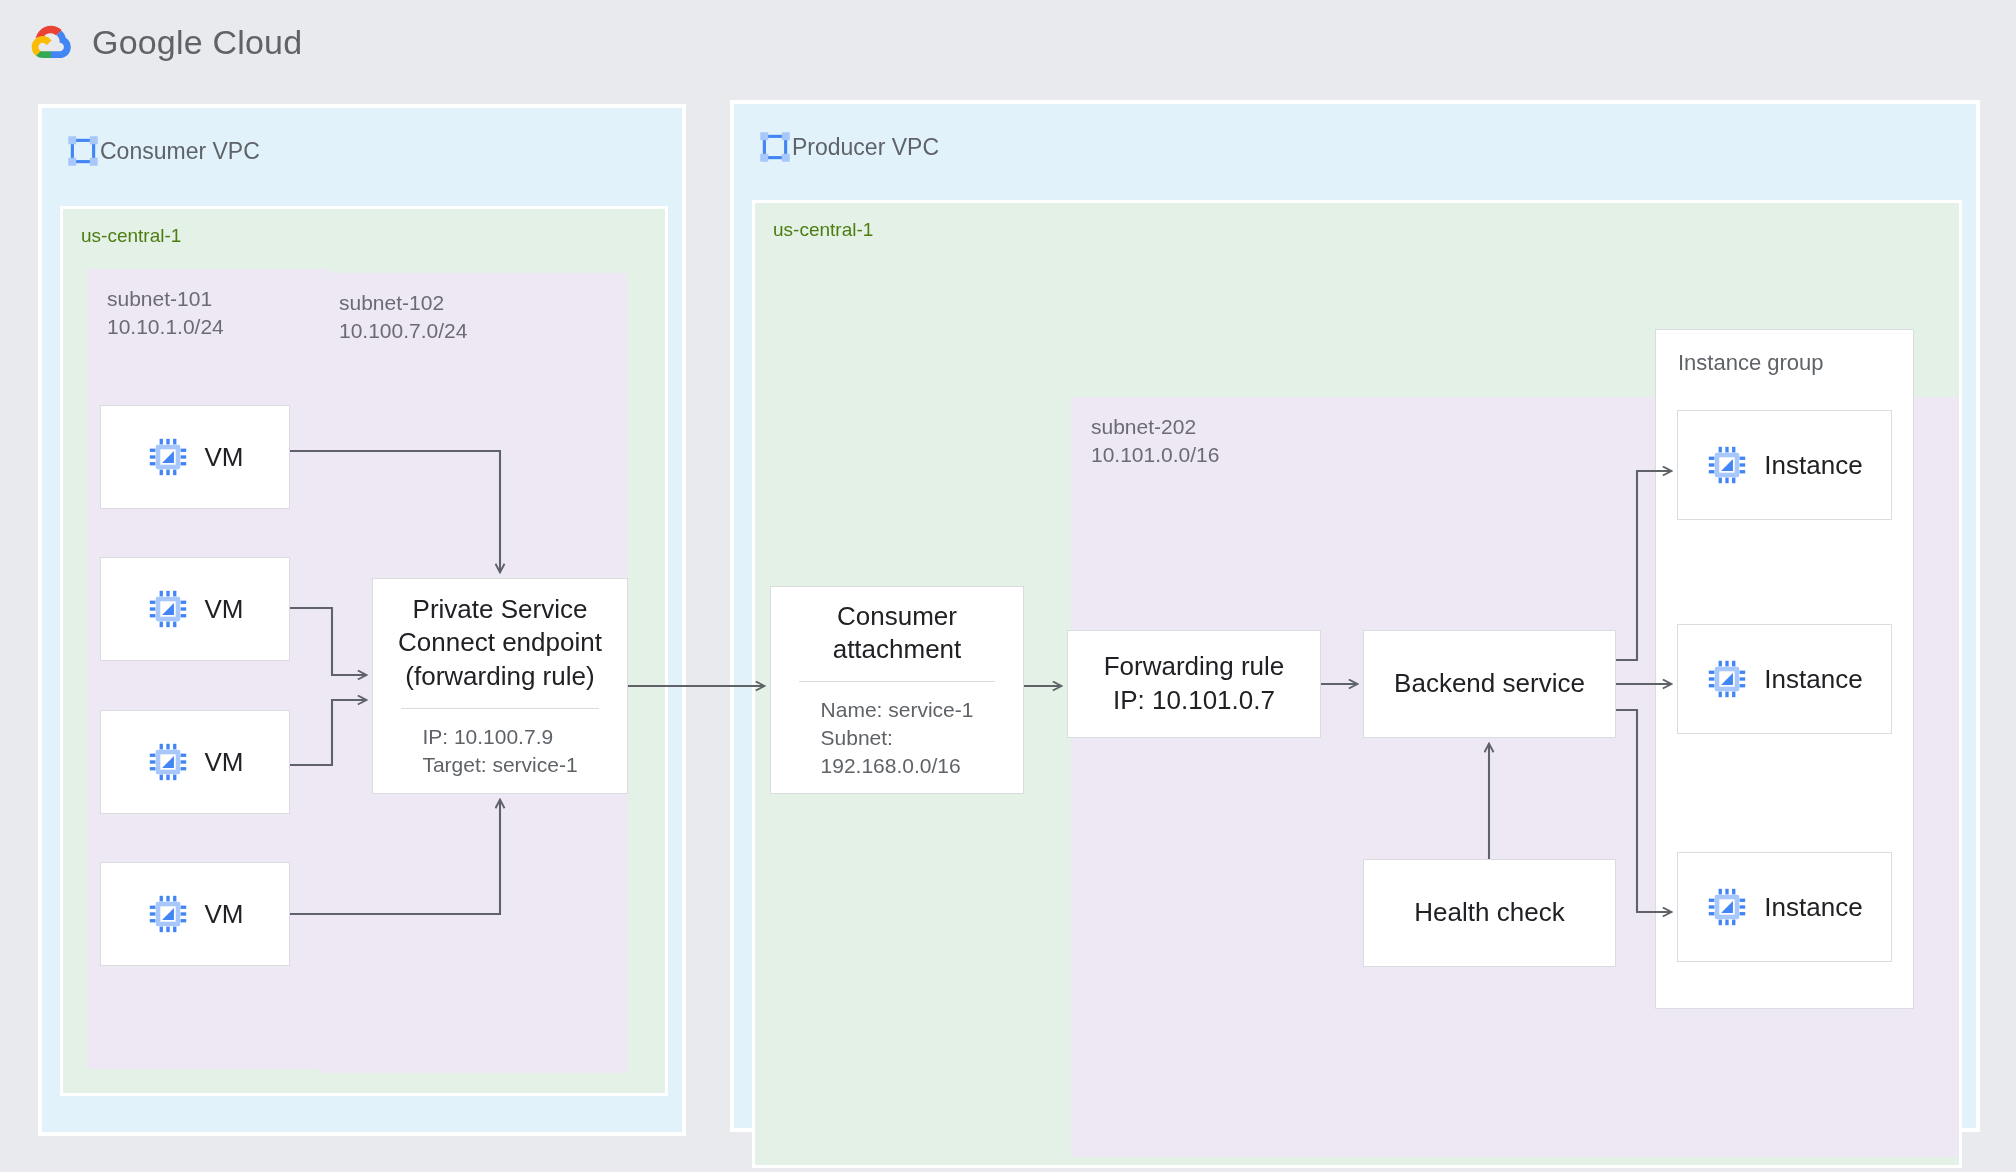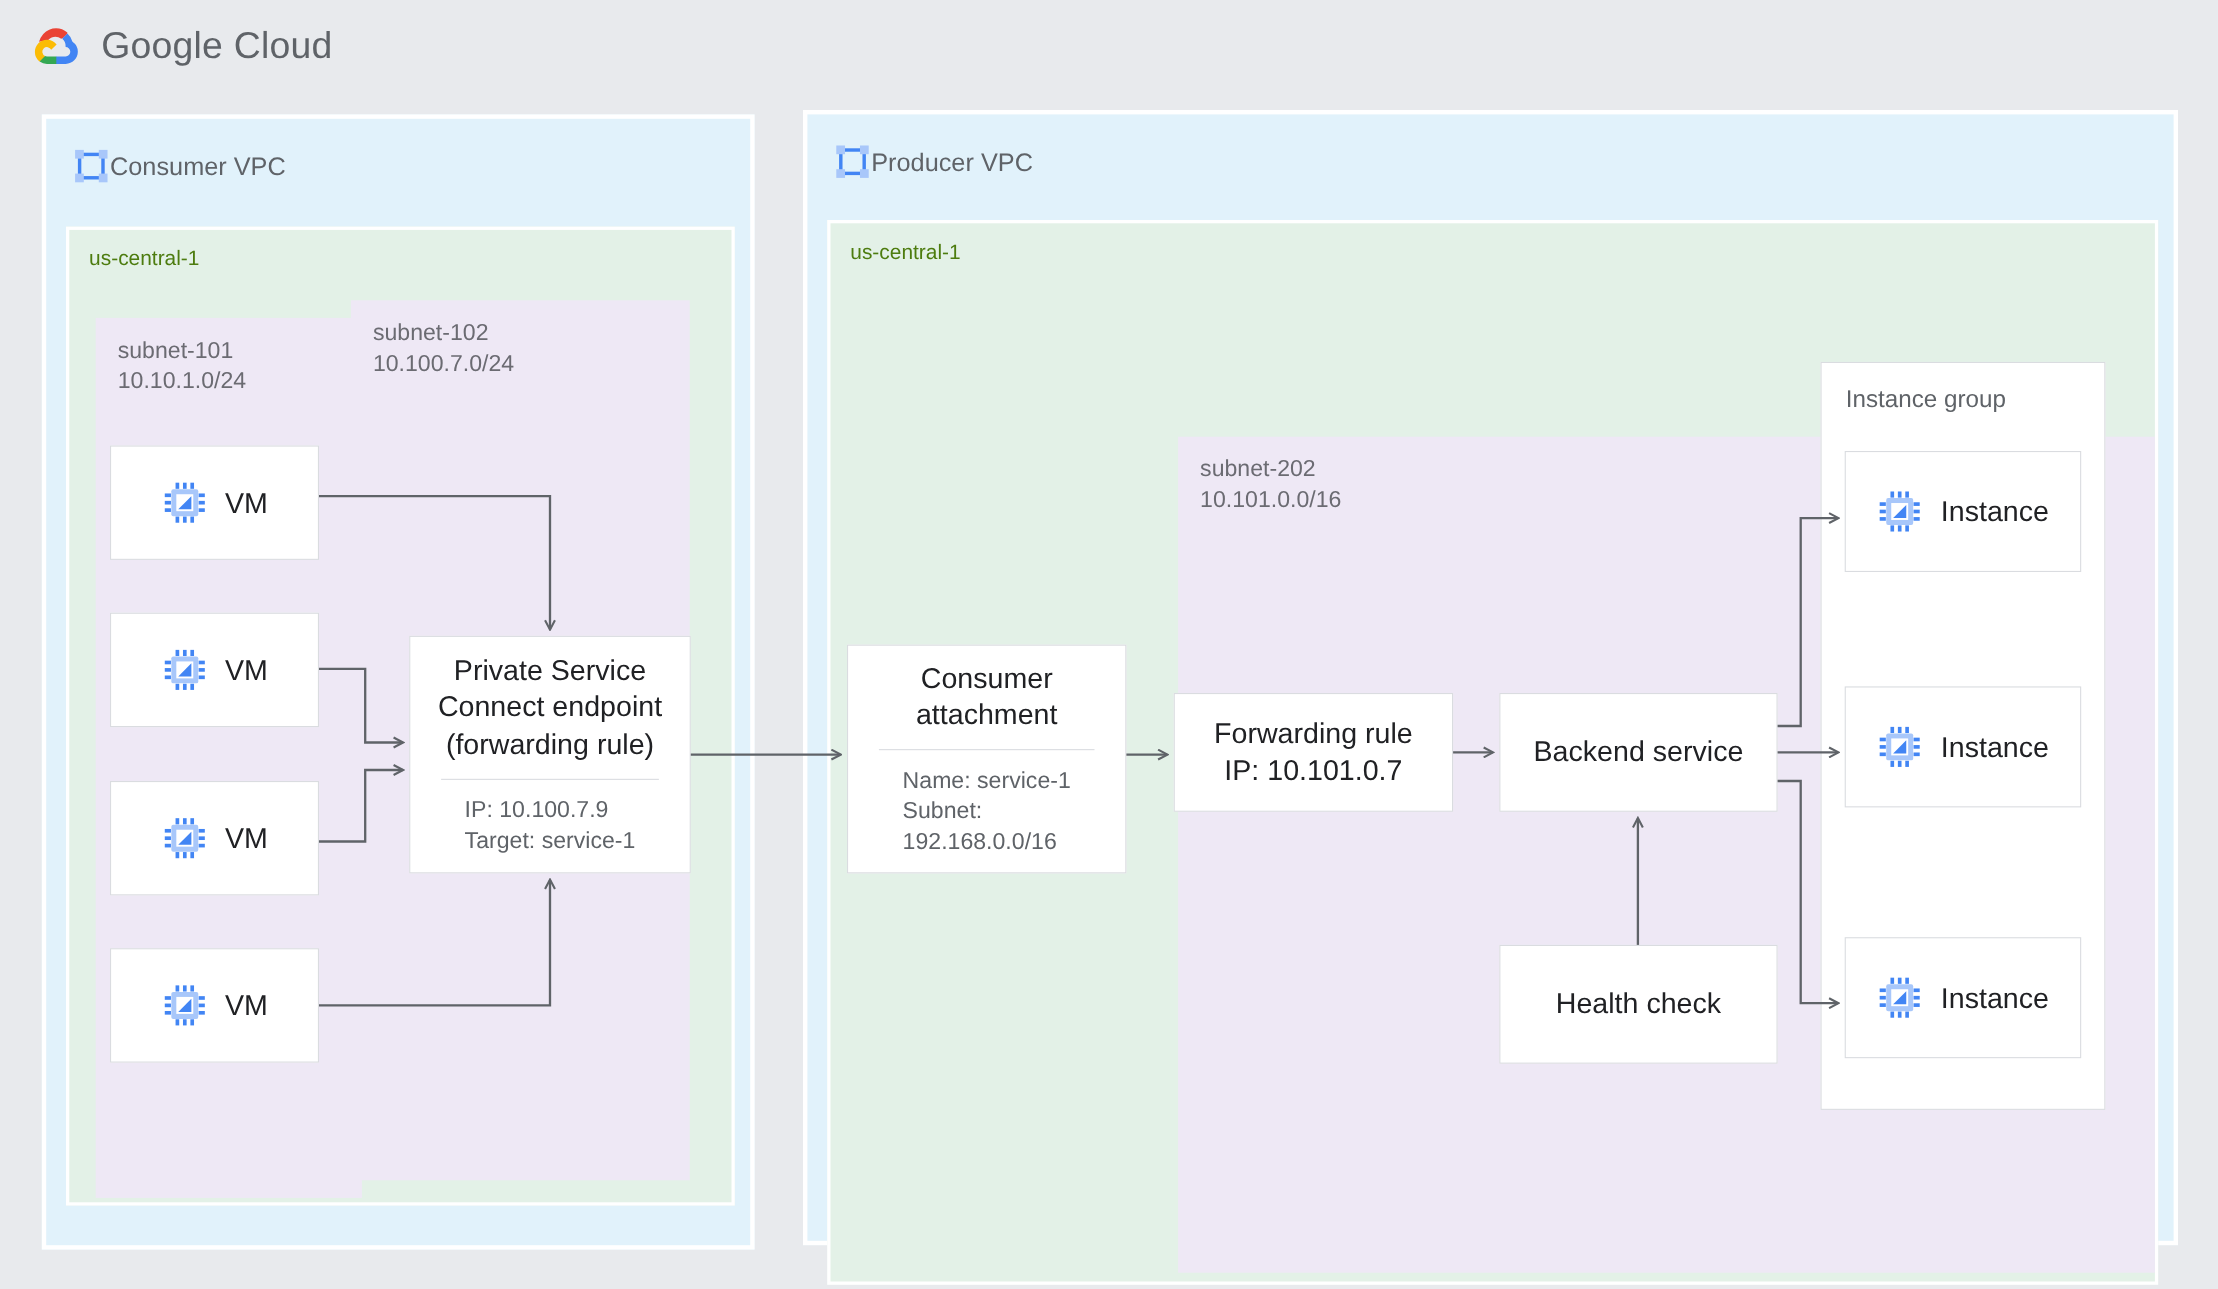--- a/index.html
+++ b/index.html
@@ -88,21 +88,21 @@
           <rect x="1.6" y="16.8" width="5.6" height="5.6" fill="#a8c7fa"></rect>
           <rect x="16.8" y="16.8" width="5.6" height="5.6" fill="#a8c7fa"></rect>
         </svg>
       </span>
       <span class="vpc-title">Consumer VPC</span>
     </div>
 
     <div class="region" style="left:18px; top:98px; width:608px; height:890px;">
       <span class="region-label">us-central-1</span>
 
-      <div class="subnet" style="left:24px; top:80px; width:242px; height:800px;">
+      <div class="subnet" style="left:24px; top:60px; width:242px; height:800px;">
         <span class="subnet-label">subnet-101
 10.10.1.0/24</span>
       </div>
 
       <div class="subnet" style="left:256px; top:64px; width:308px; height:800px;">
         <span class="subnet-label">subnet-102
 10.100.7.0/24</span>
       </div>
     </div>
   </div>

